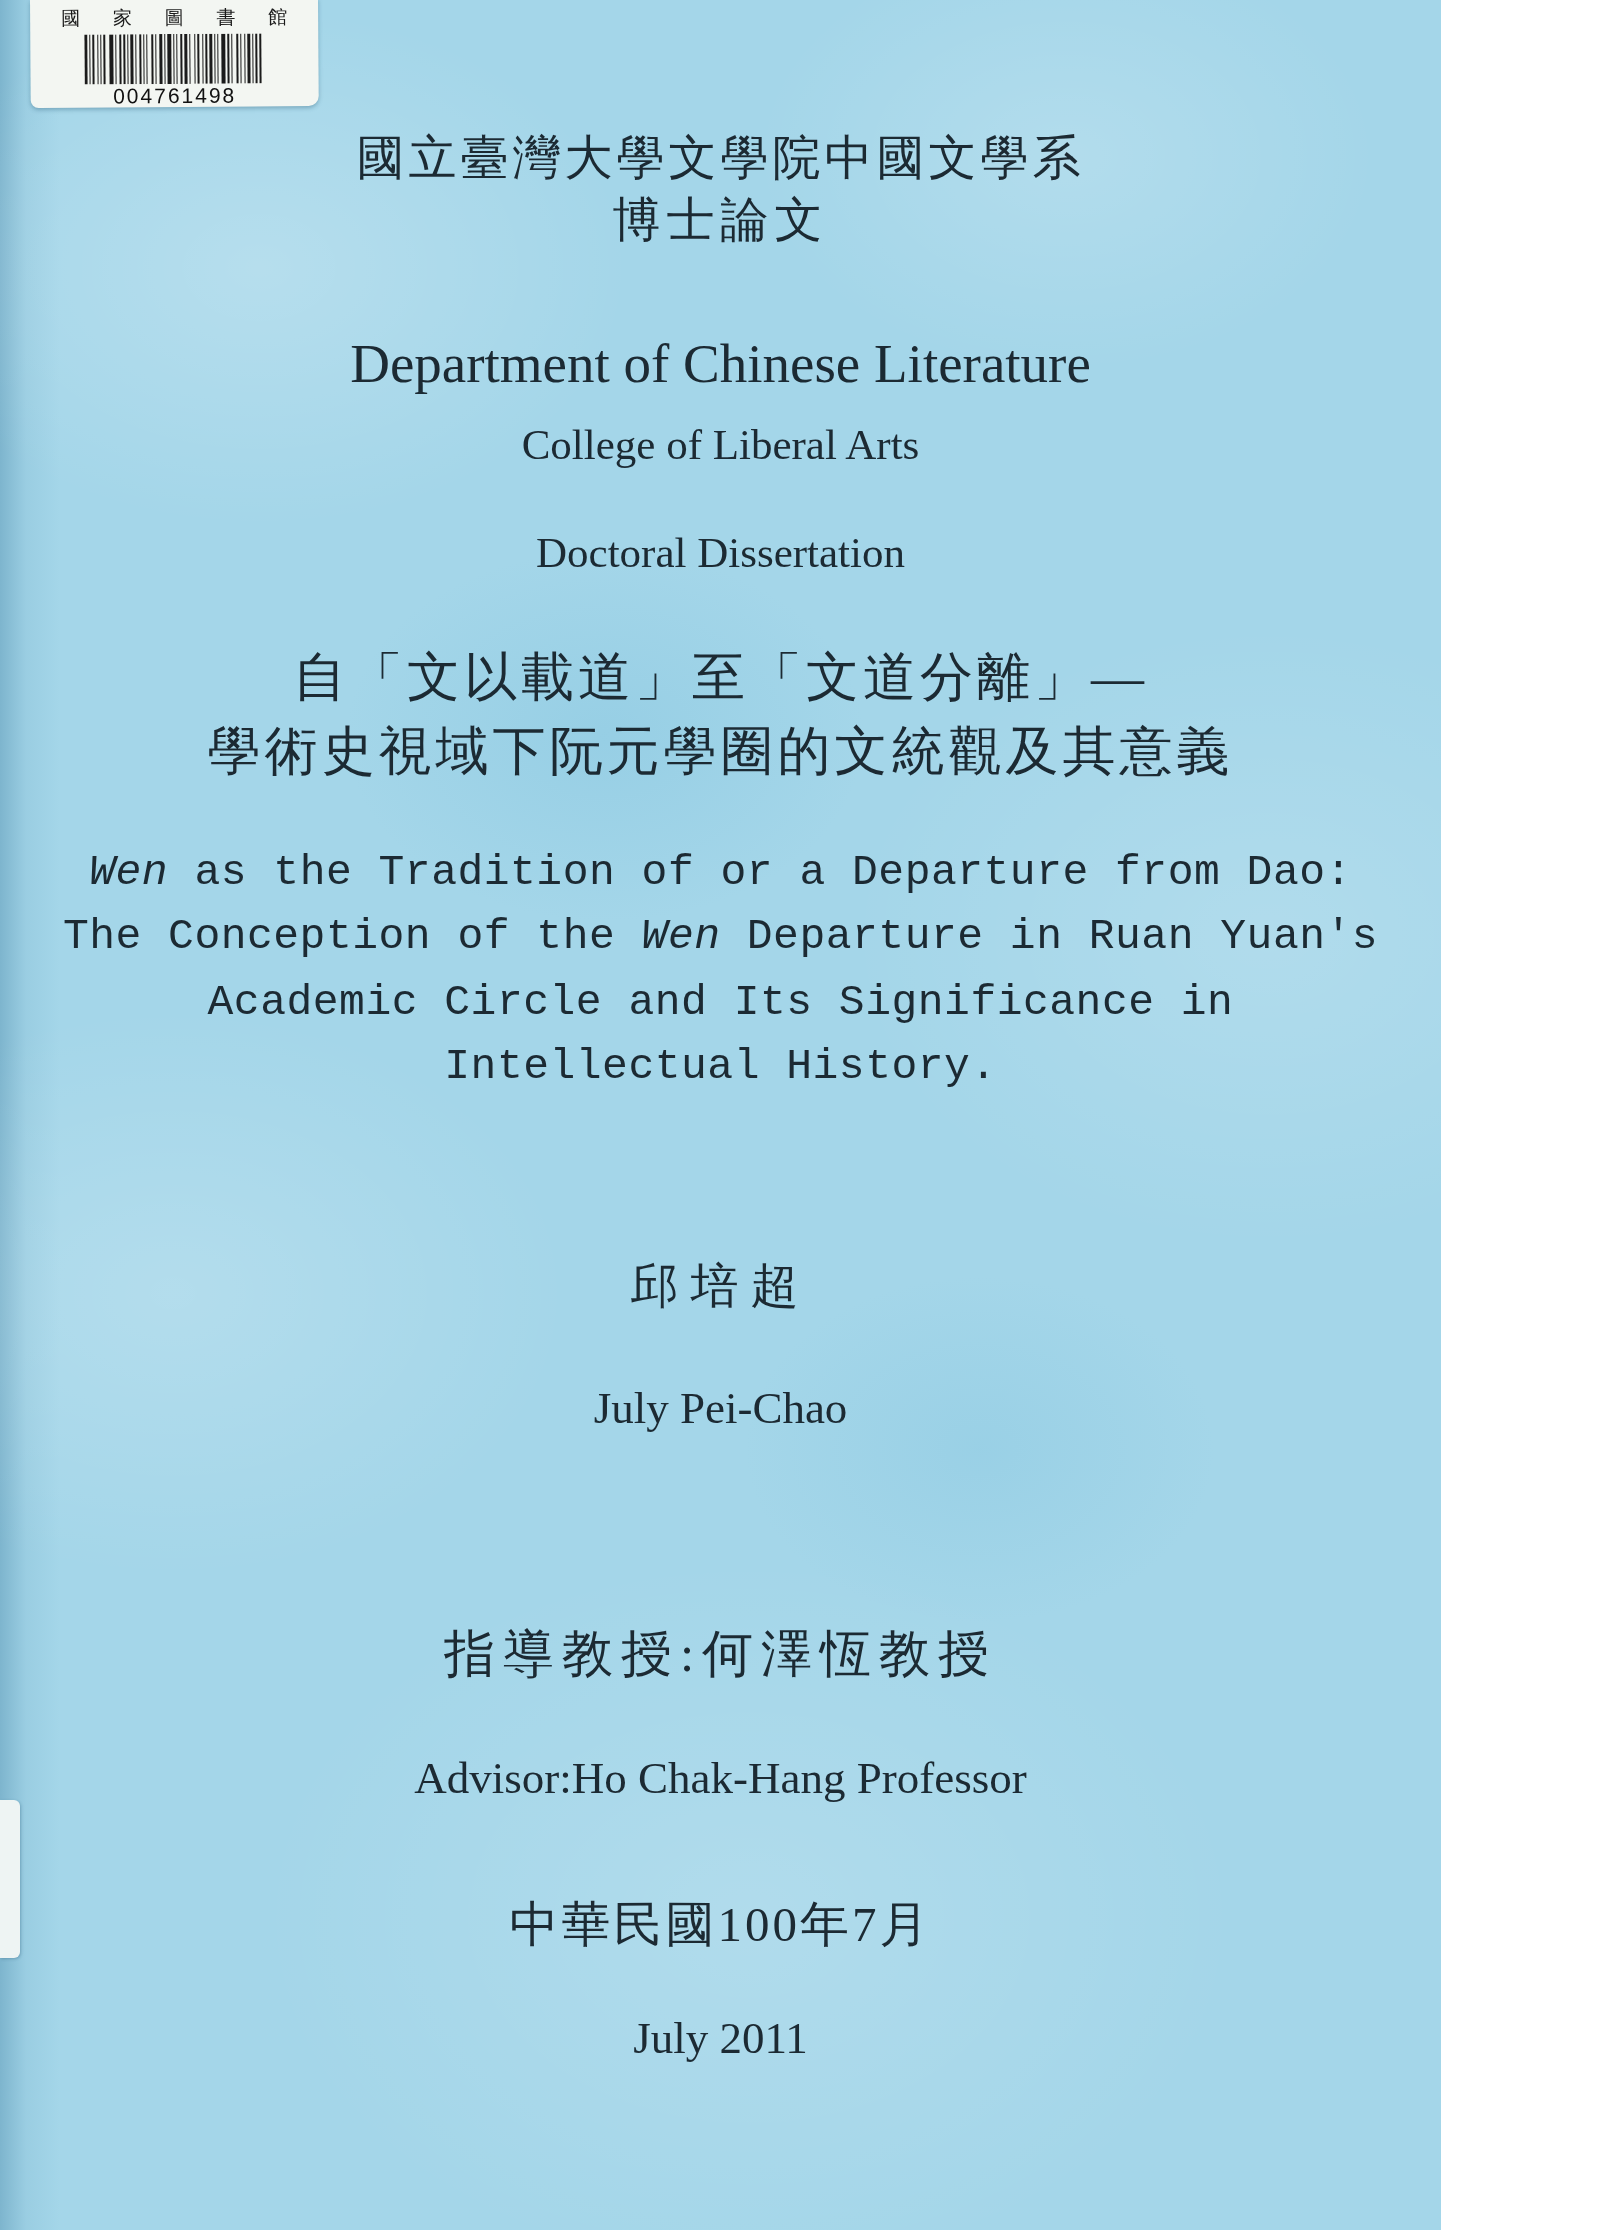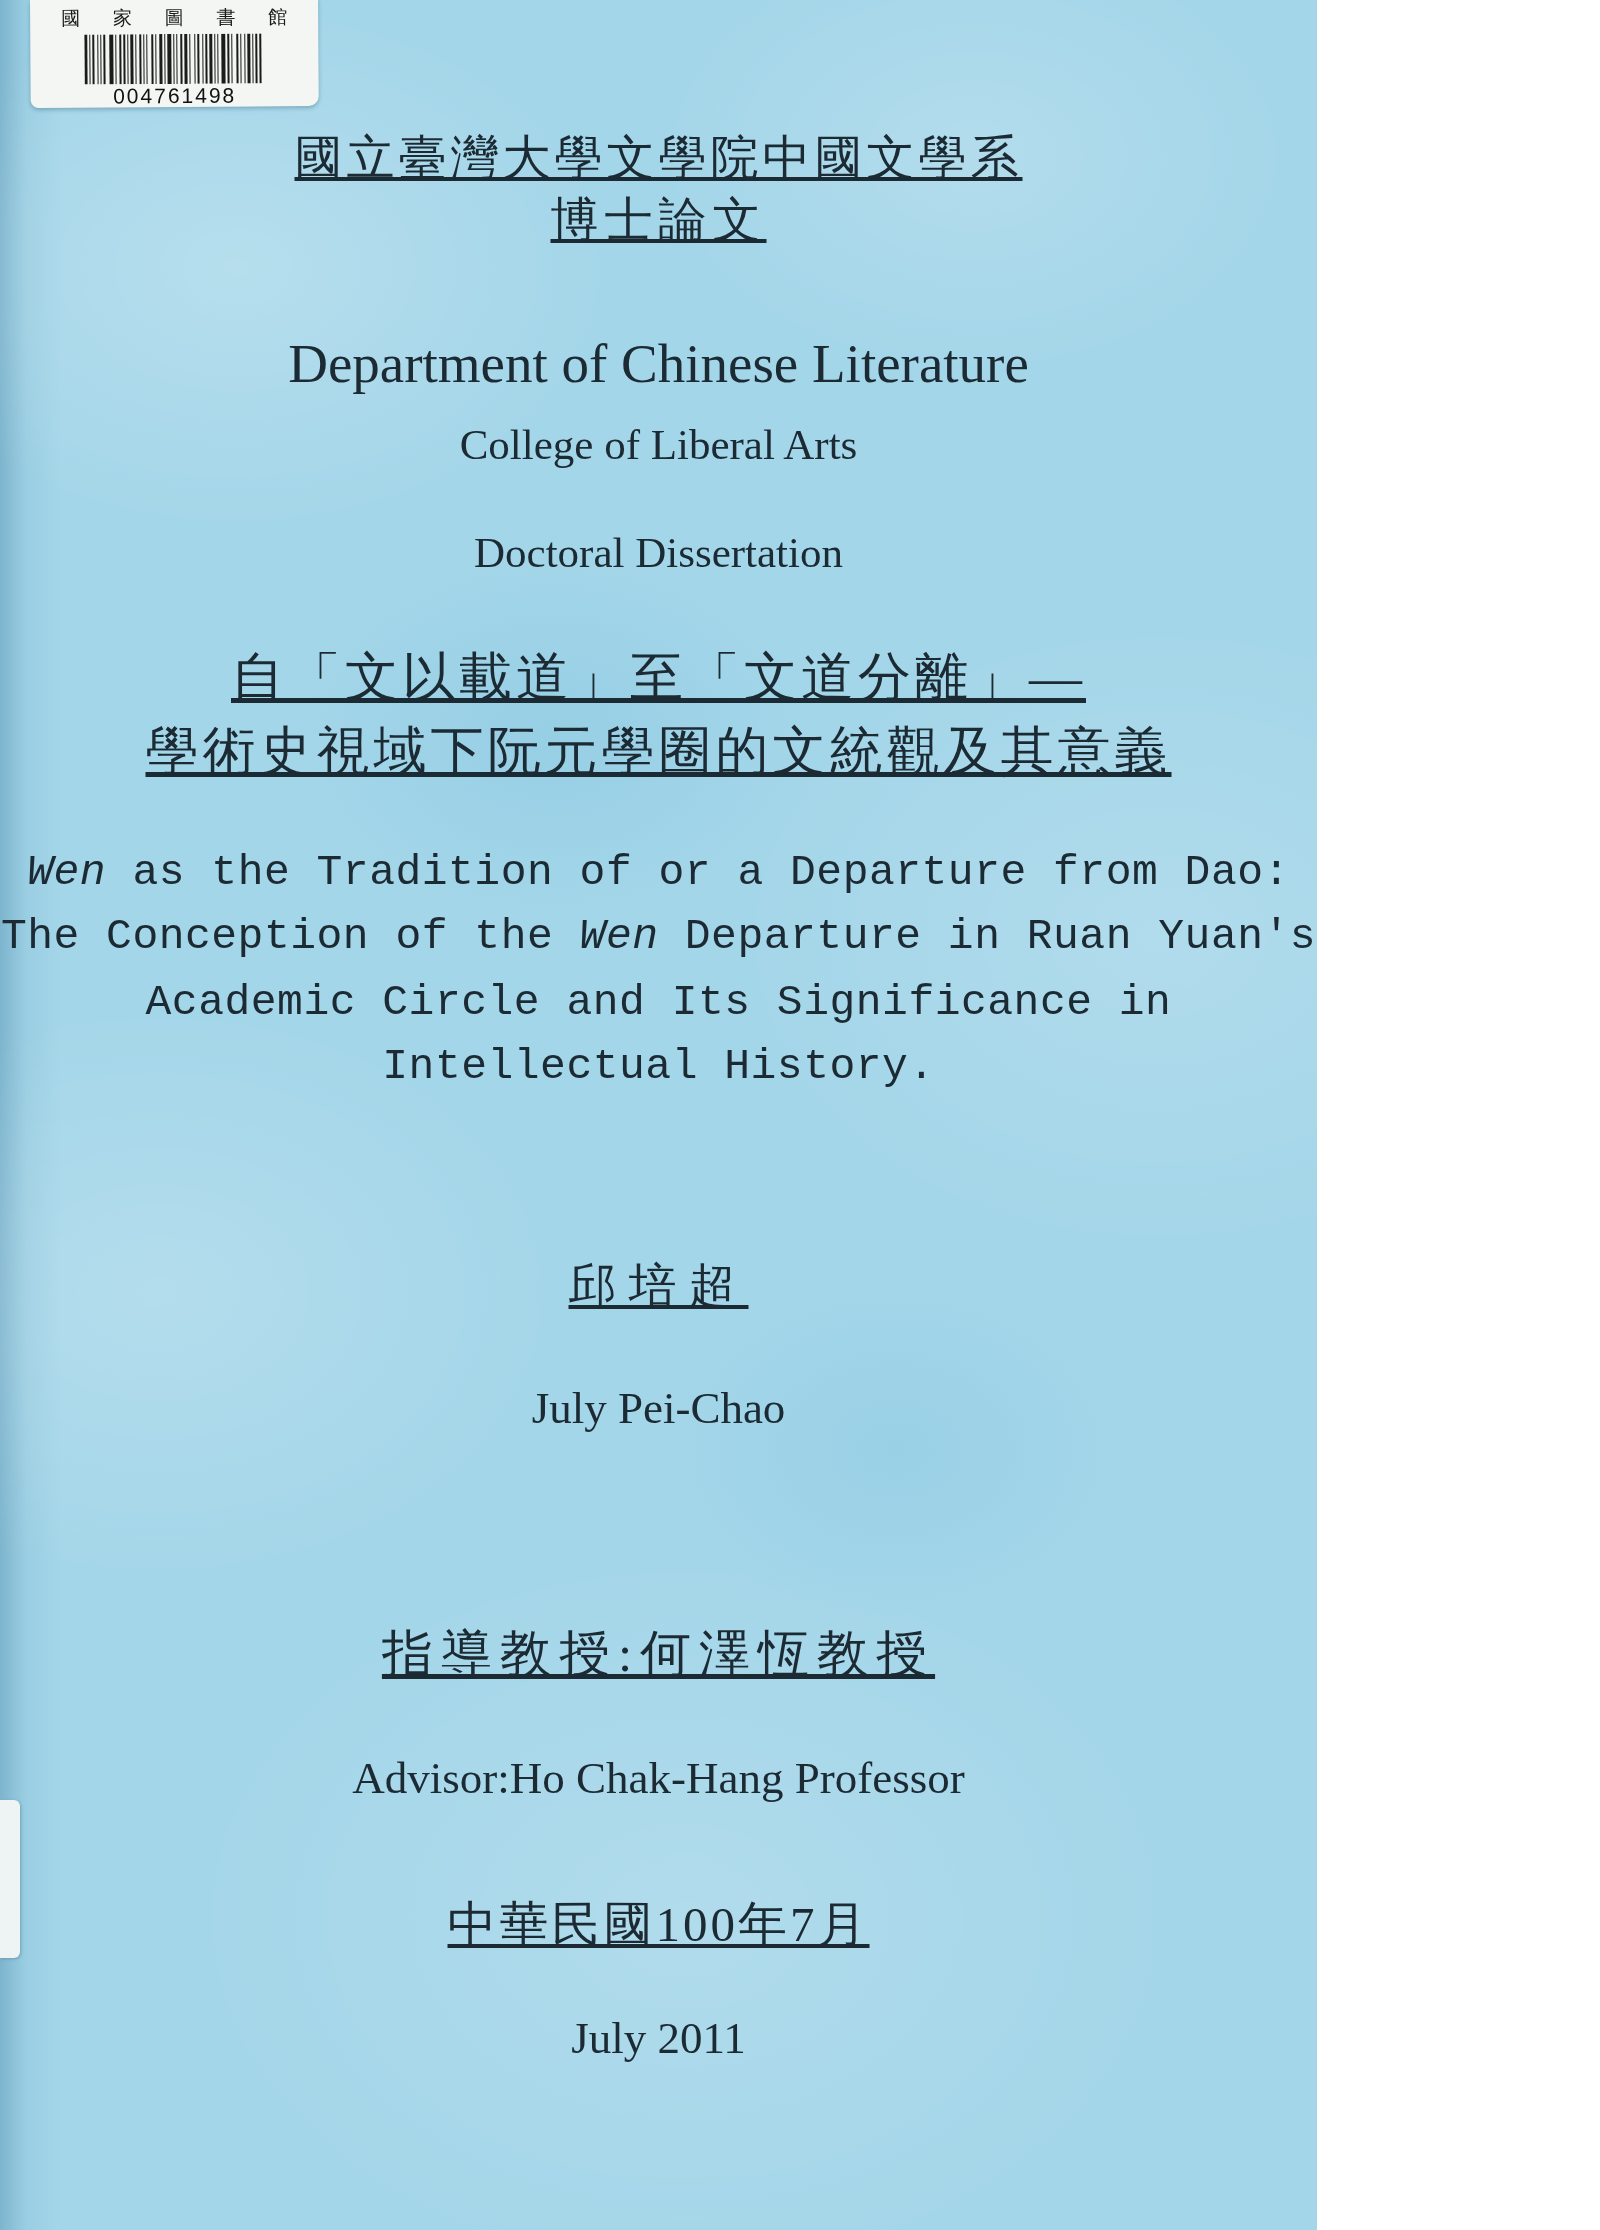--- a/index.html
+++ b/index.html
@@ -3,41 +3,40 @@
 <meta charset="utf-8">
 <style>
   html,body{margin:0;padding:0;}
   body{
     width:1600px;height:2230px;
     font-family:"Liberation Serif", serif;
     overflow:hidden;
   }
   .page{
     position:relative;
-    width:1282px;height:2230px;
+    width:1441px;height:2230px;
     background-color:#a4d6e9;
     background-image:
       radial-gradient(ellipse 600px 420px at 18% 12%, rgba(255,255,255,.20), transparent 62%),
       radial-gradient(ellipse 520px 360px at 74% 7%,  rgba(255,255,255,.16), transparent 60%),
       radial-gradient(ellipse 700px 520px at 88% 42%, rgba(255,255,255,.14), transparent 60%),
       radial-gradient(ellipse 640px 460px at 12% 58%, rgba(255,255,255,.17), transparent 62%),
       radial-gradient(ellipse 820px 600px at 52% 86%, rgba(255,255,255,.14), transparent 60%),
       radial-gradient(ellipse 420px 300px at 42% 33%, rgba(116,188,218,.28), transparent 62%),
       radial-gradient(ellipse 380px 280px at 68% 65%, rgba(116,188,218,.22), transparent 62%),
       linear-gradient(90deg, rgba(36,104,142,.30) 0px, rgba(36,104,142,.08) 26px, rgba(36,104,142,0) 60px);
     overflow:hidden;
-    padding-left:35px;
   }
   .line{
     position:absolute;left:0;right:0;
     text-align:center;
     color:#1c2a33;
     white-space:pre;
   }
-  .zh{font-family:"Liberation Serif", serif;text-decoration:underline;}
+  .zh{font-family:"Liberation Serif", serif;}
   .en-serif{font-family:"Liberation Serif", serif;}
   .en-mono{font-family:"Liberation Mono", monospace;}
 
   .zh-inst1{top:126px;font-size:48px;letter-spacing:4px;}
   .zh-inst2{top:188px;font-size:48px;letter-spacing:6px;}
 
   .en-dept   {top:332px;font-size:55px;}
   .en-college{top:420px;font-size:43px;}
   .en-univ   {top:474px;font-size:43px;}
   .en-doct   {top:528px;font-size:43px;}

